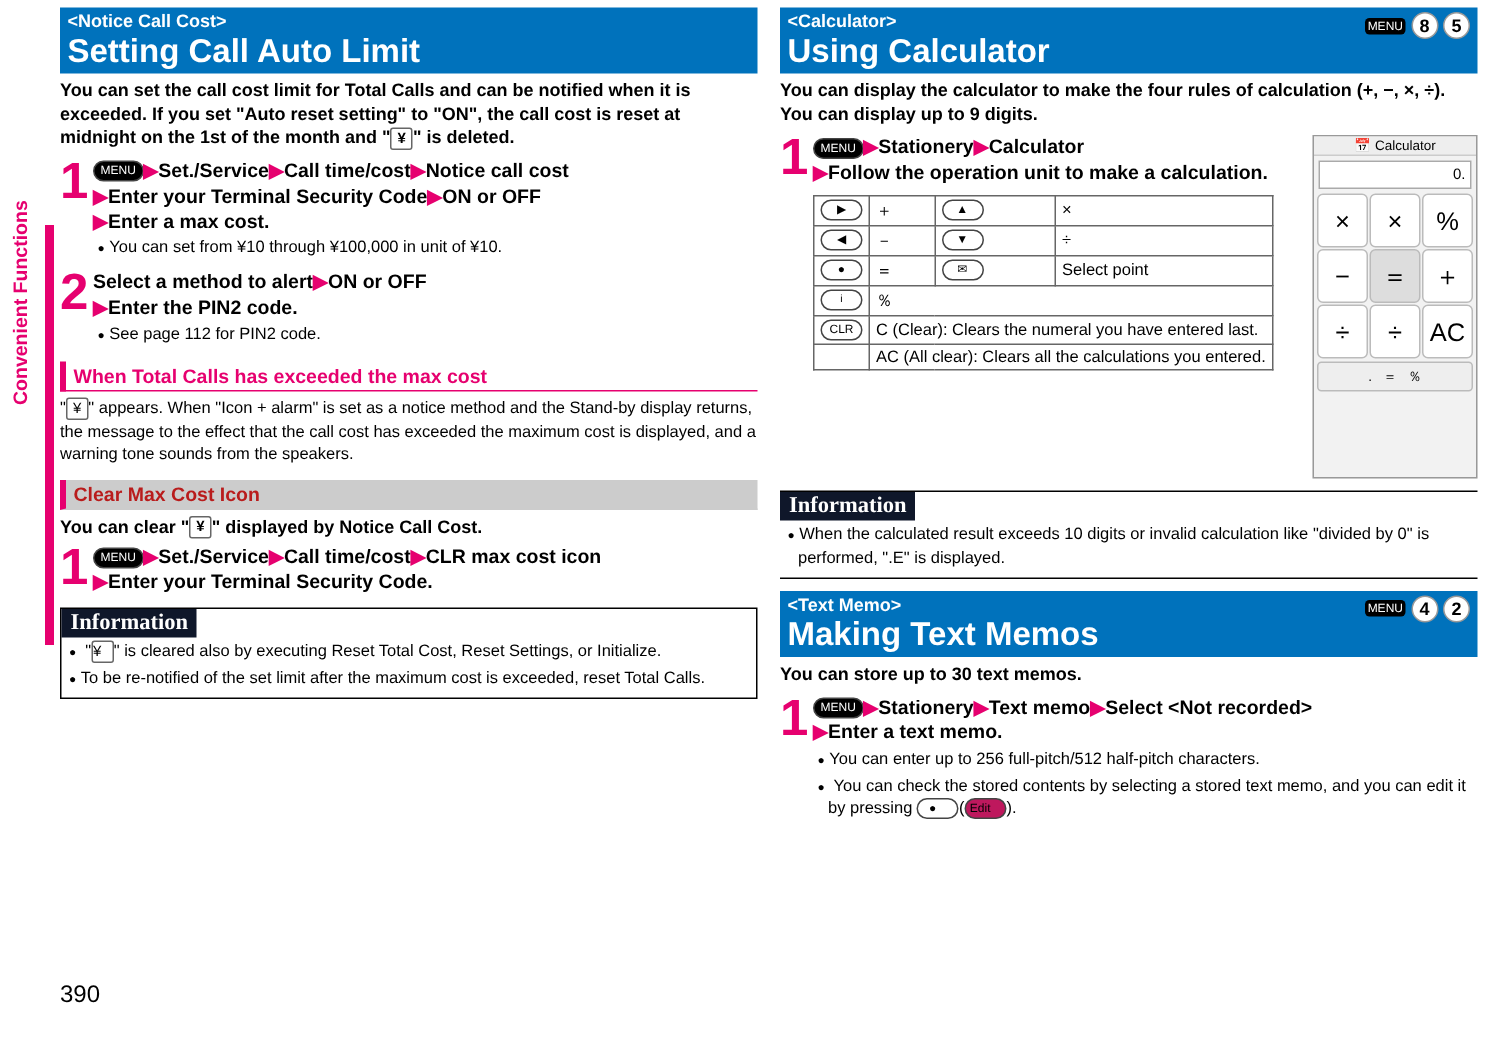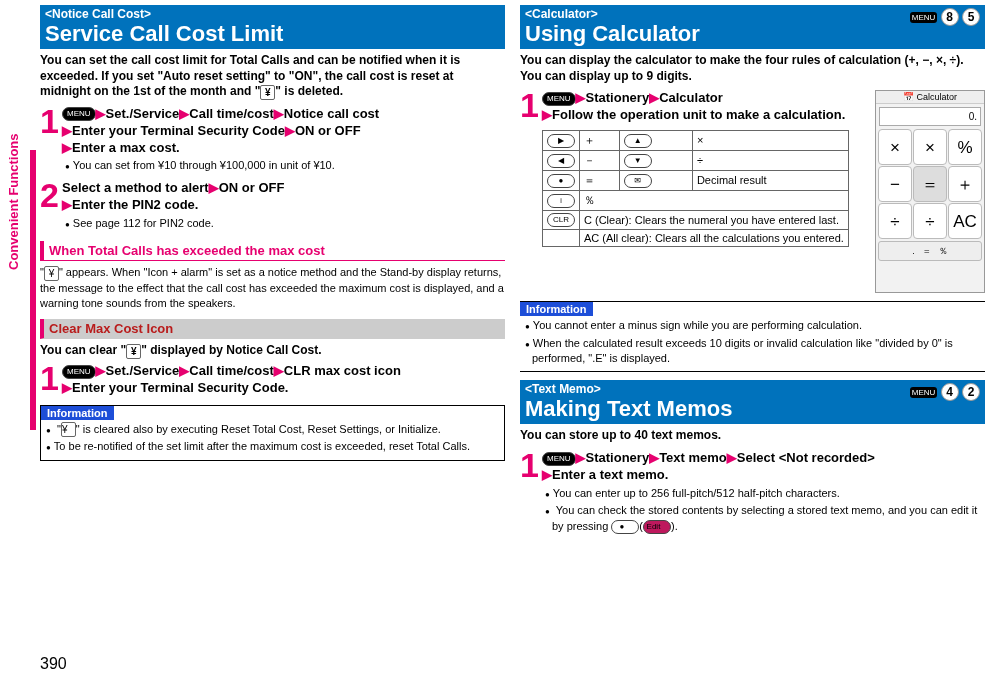--- a/index.html
+++ b/index.html
@@ -172,41 +172,42 @@
     border-left:4px solid #E6006F;
     color:#b91c1c;
     border-bottom:1px solid #ccc;
   }
   .info-box {
     border:1px solid #000;
     margin-top:8px;
     padding-bottom:3px;
   }
   .info-label {
-    background:#1d4ed8;
+    background:#0f172a;
     color:#fff;
     font-weight:bold;
-    font-size:11px;
+    font-size:15px;
     display:inline-block;
     padding:1px 6px;
+    font-family:Liberation Serif, serif;
   }
   .calc-table {
     border-collapse:collapse;
     font-size:11px;
     margin-top:6px;
   }
   .calc-table td {
     border:1px solid #666;
     padding:2px 4px;
     vertical-align:middle;
   }
   .calc-img {
     float:right;
     width:110px;
-    height:203px;
+    height:229px;
     border:1px solid #999;
     margin-left:5px;
     box-sizing:border-box;
     background:#f2f2f2;
     position:relative;
     font-size:8px;
     text-align:center;
   }
   .calc-img .title-bar {
     background:#eee;
@@ -264,21 +265,21 @@
 <div class="side-bar"></div>
 <div class="side-tab">Convenient Functions</div>
 <div class="page-num">390</div>
 
 <div class="page">
 
   <div class="col">
 
     <div class="blue-header">
       <div class="tag">&lt;Notice Call Cost&gt;</div>
-      <div class="title">Service Call Cost Limit</div>
+      <div class="title">Setting Call Auto Limit</div>
     </div>
 
     <p class="intro">
       <span>You can set the call cost limit for Total Calls and can be notified when it is exceeded. If you set "Auto reset setting" to "ON", the call cost is reset at midnight on the 1st of the month and "</span><span class="yen-icon">¥</span><span>" is deleted.</span>
     </p>
 
     <div class="step">
       <div class="step-num">1</div>
       <div class="step-body">
         <div class="step-title">
@@ -381,21 +382,21 @@
           <tr>
             <td><span class="key-oval">◀</span></td>
             <td>－</td>
             <td><span class="key-oval">▼</span></td>
             <td>÷</td>
           </tr>
           <tr>
             <td><span class="key-oval">●</span></td>
             <td>＝</td>
             <td><span class="key-oval">✉</span></td>
-            <td>Decimal result</td>
+            <td>Select point</td>
           </tr>
           <tr>
             <td><span class="key-oval" style="font-size:7px">i</span></td>
             <td colspan="3">％</td>
           </tr>
           <tr>
             <td><span class="key-oval">CLR</span></td>
             <td colspan="3">C (Clear): Clears the numeral you have entered last.</td>
           </tr>
           <tr>
@@ -404,35 +405,34 @@
           </tr>
         </tbody>
           </table>
       </div>
     </div>
 
     <div class="clear-both"></div>
 
     <div class="info-box" style="border:none;border-top:1px solid #000;border-bottom:1px solid #000">
       <div class="info-label">Information</div>
-      <div class="bullet" style="padding-left:12px">You cannot enter a minus sign while you are performing calculation.</div>
       <div class="bullet" style="padding-left:12px">When the calculated result exceeds 10 digits or invalid calculation like "divided by 0" is performed, ".E" is displayed.</div>
     </div>
 
     <div class="blue-header" style="margin-top:8px">
       <div class="tag">&lt;Text Memo&gt;</div>
       <div class="title">Making Text Memos</div>
       <div class="code">
         <span class="menu-key">MENU</span>
         <span class="digit">4</span>
         <span class="digit">2</span>
       </div>
     </div>
 
-    <p class="intro">You can store up to 40 text memos.</p>
+    <p class="intro">You can store up to 30 text memos.</p>
 
     <div class="step">
       <div class="step-num">1</div>
       <div class="step-body">
         <div class="step-title">
           <span class="key-oval key-dark">MENU</span><span class="arrow">▶</span><span>Stationery</span><span class="arrow">▶</span><span>Text memo</span><span class="arrow">▶</span><span>Select &lt;Not recorded&gt;</span><br>
           <span class="arrow">▶</span><span>Enter a text memo.</span>
         </div>
         <div class="bullet">You can enter up to 256 full-pitch/512 half-pitch characters.</div>
         <div class="bullet">

